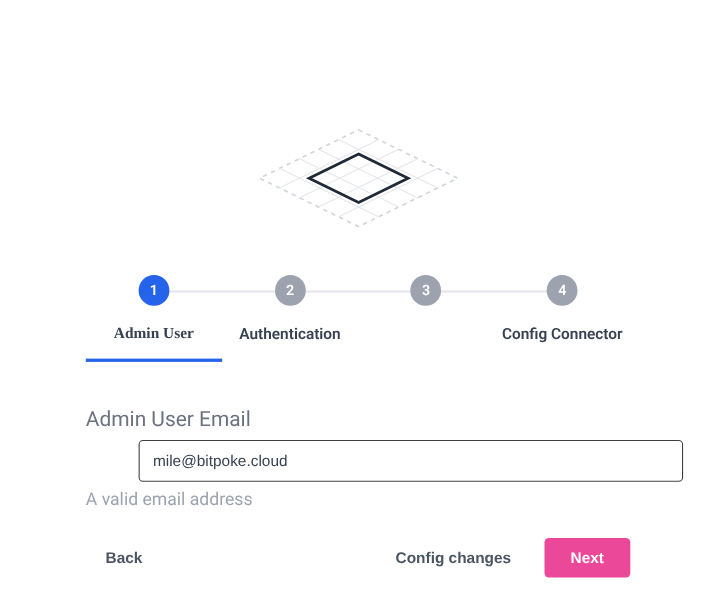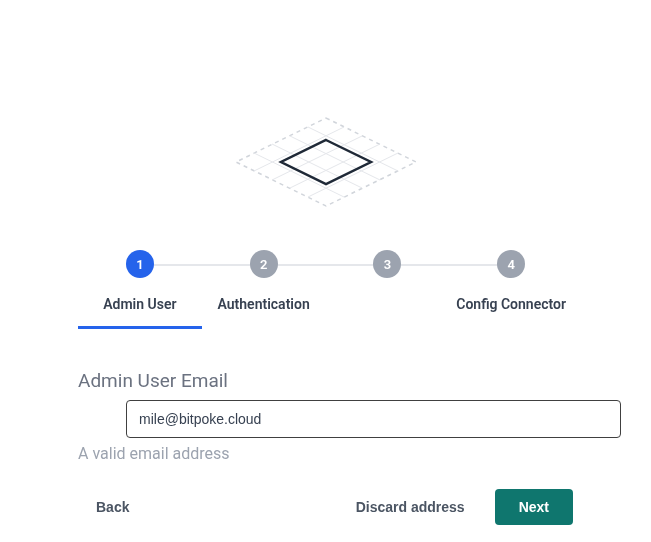--- a/index.html
+++ b/index.html
@@ -66,20 +66,21 @@
     }
     .step-label {
       font-size: 14px;
       font-weight: 600;
       color: #374151;
       text-align: center;
       padding-bottom: 14px;
     }
     .step.active .step-label-wrap {
       border-bottom: 3px solid #2563eb;
+      font-family: Liberation Serif, serif;
     }
     .step-label-wrap {
       width: 100%;
       text-align: center;
     }
     .form-group {
       margin-bottom: 26px;
     }
     .form-label {
       display: block;
@@ -118,21 +119,21 @@
     }
     .btn-back {
       color: #4b5563;
     }
     .btn-discard {
       color: #4b5563;
       margin-left: auto;
       margin-right: 12px;
     }
     .btn-next {
-      background: #0f766e;
+      background: #ec4899;
       color: #ffffff;
       padding: 10px 24px;
     }
   </style>
 </head>
 <body>
 
 <div class="container">
 
   <div class="illustration">
@@ -182,17 +183,17 @@
   </div>
 
   <div class="form-group">
     <label class="form-label">Admin User Email</label>
     <input type="text" class="form-input" value="mile@bitpoke.cloud" style="">
     <div class="form-help">A valid email address</div>
   </div>
 
   <div class="button-bar">
     <button class="btn btn-back">Back</button>
-    <button class="btn btn-discard">Discard address</button>
+    <button class="btn btn-discard">Config changes</button>
     <button class="btn btn-next">Next</button>
   </div>
 
 </div>
 
 </body></html>

